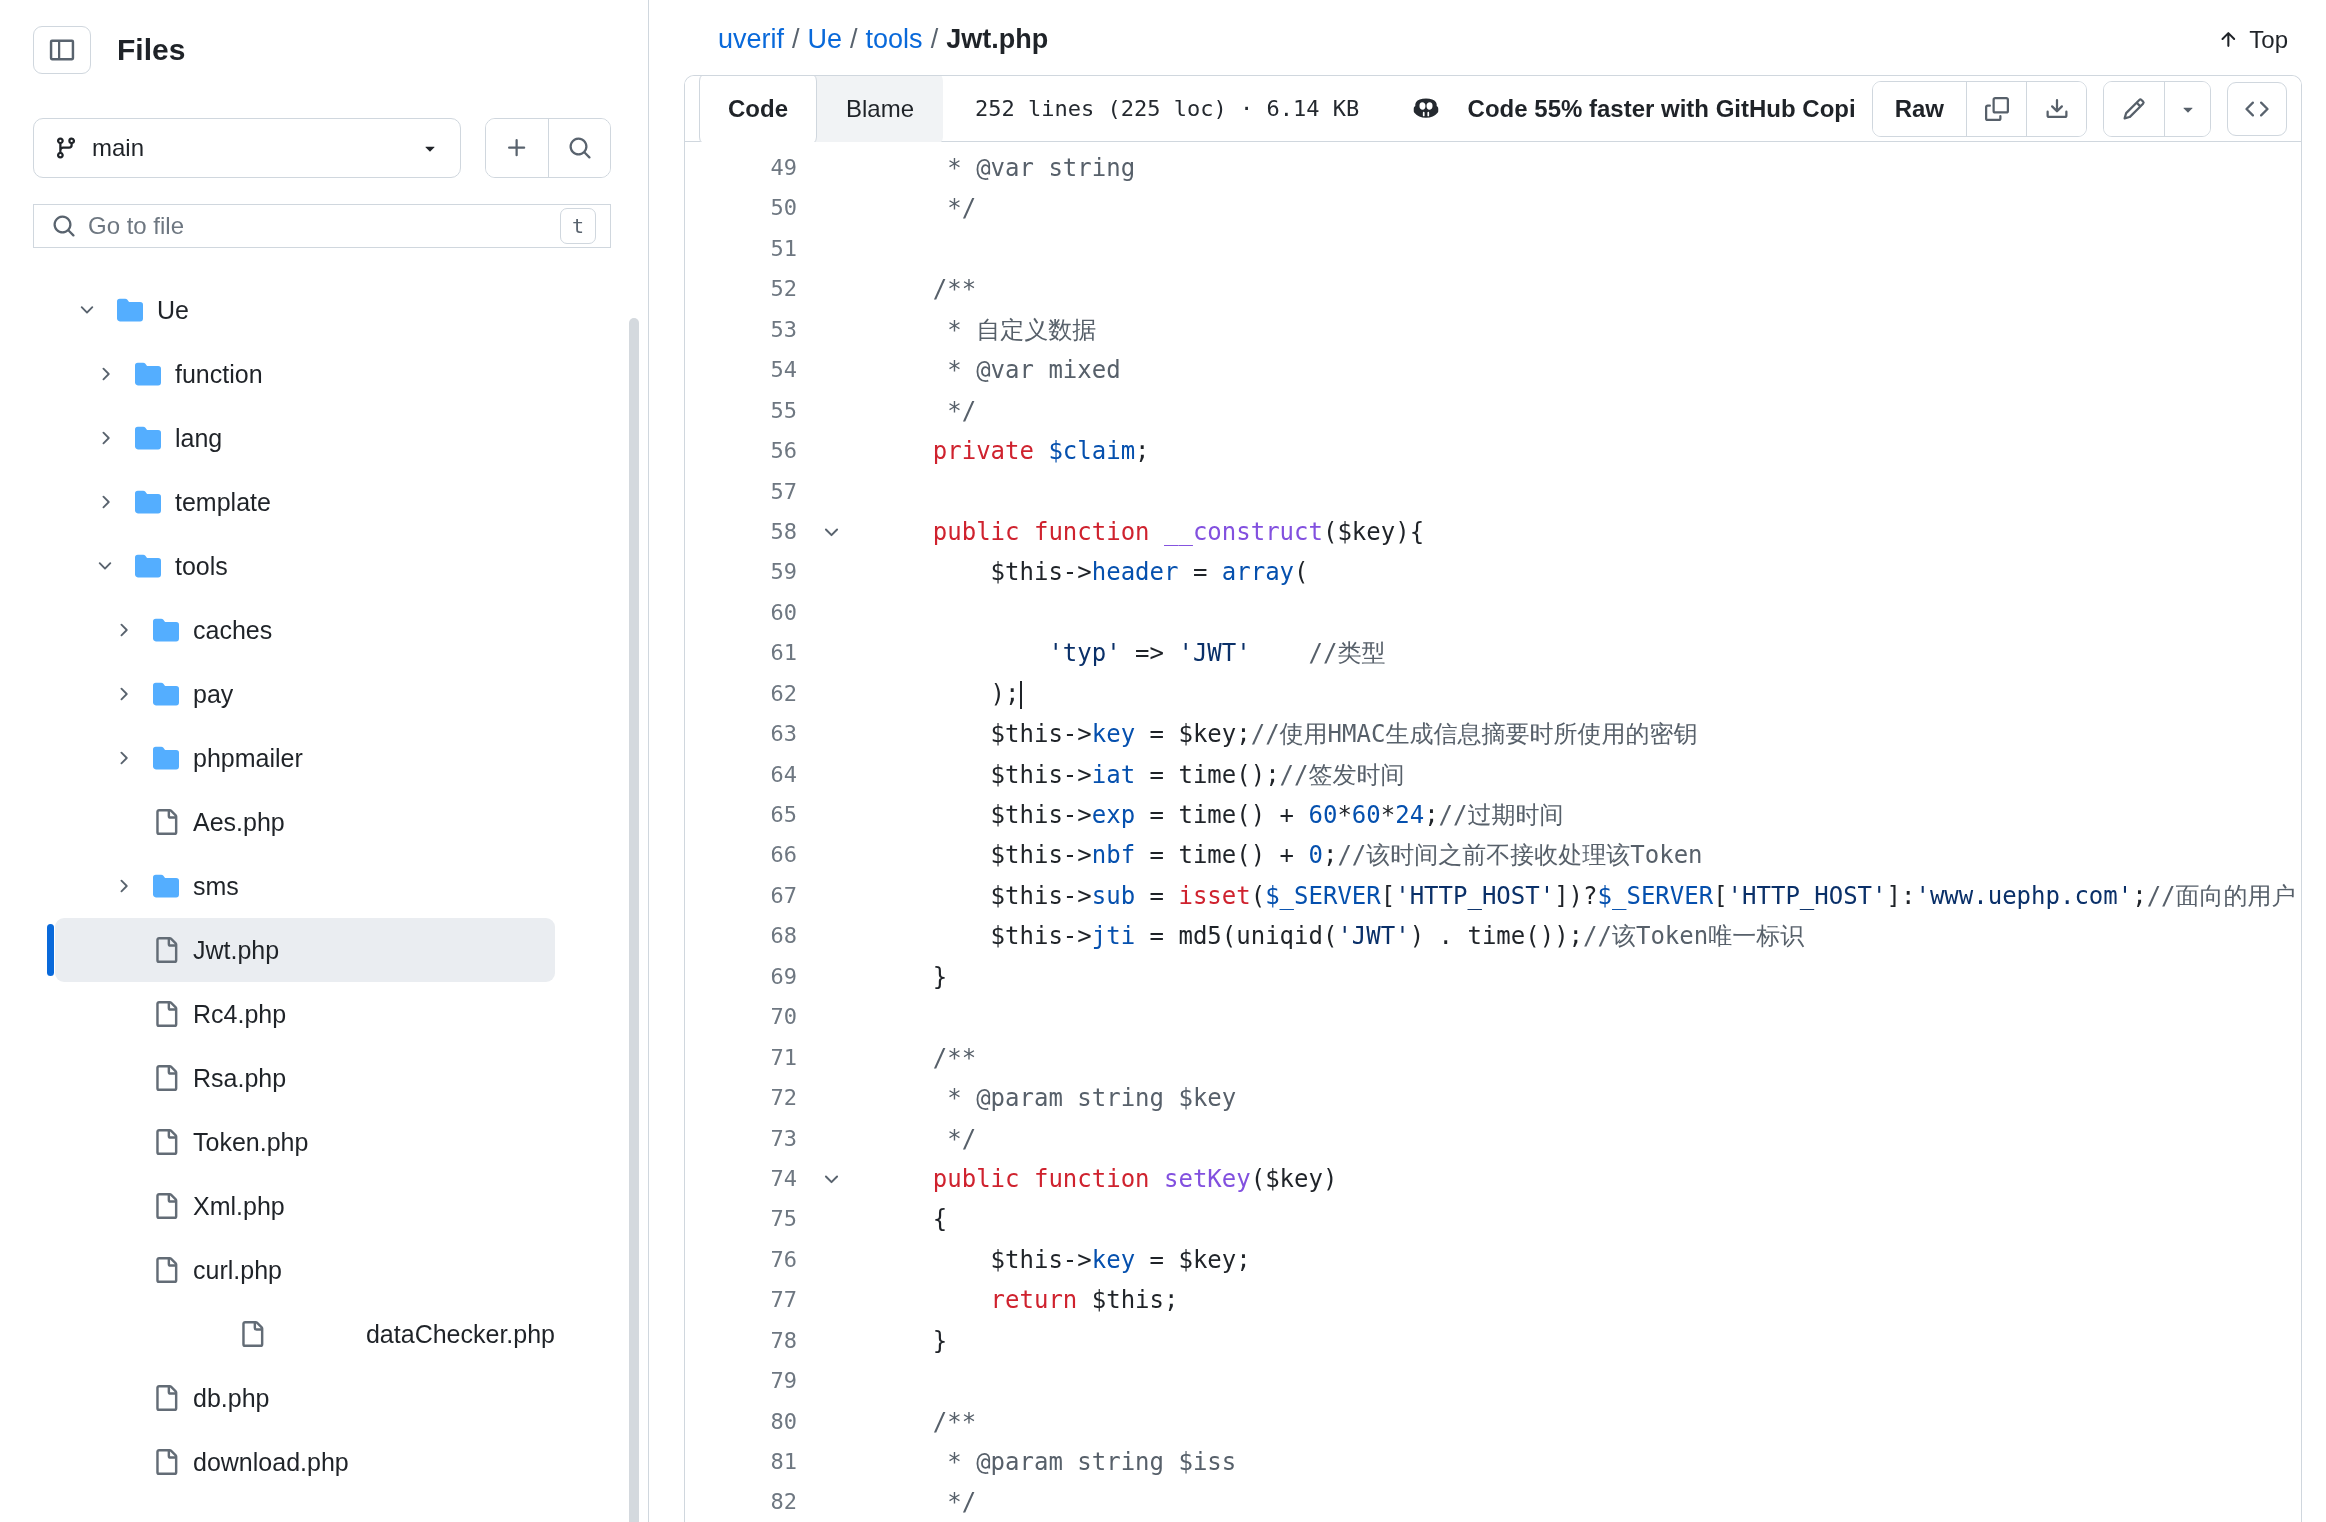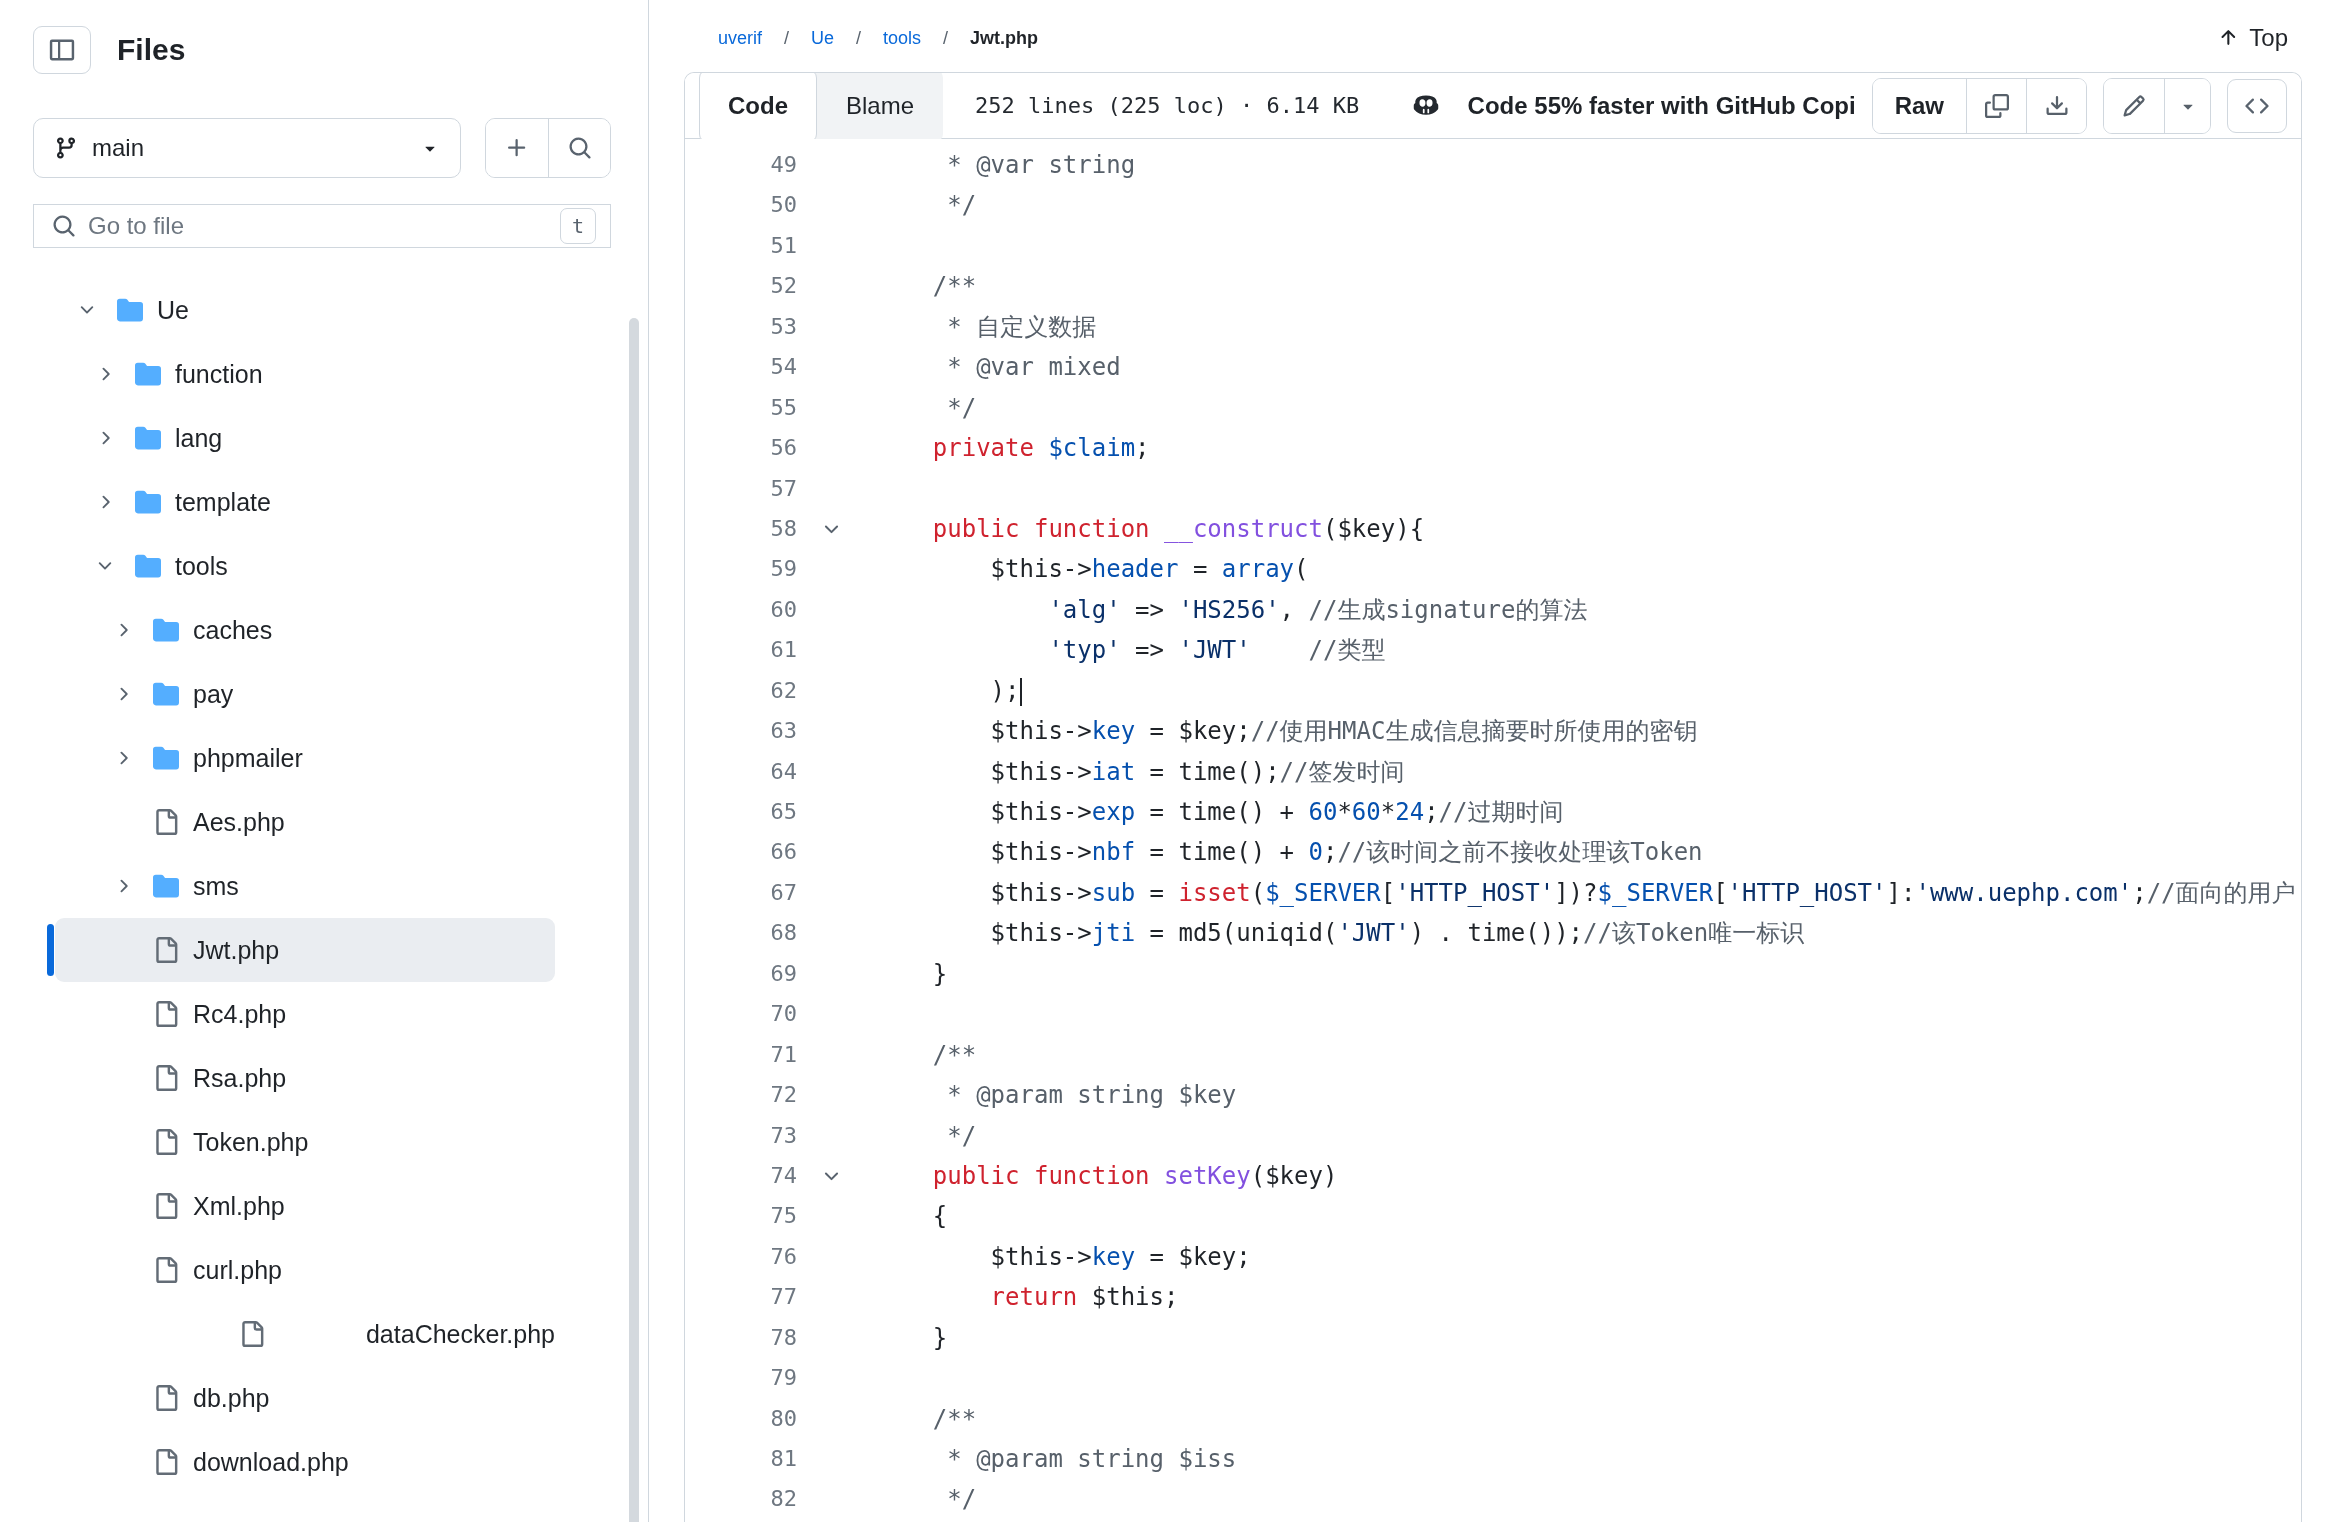--- a/index.html
+++ b/index.html
@@ -58,21 +58,21 @@
   .tree-icon.folder { color:var(--folder-icon); }
   .tree-icon.file { color:var(--file-icon); }
   .tree-label { overflow:hidden; text-overflow:ellipsis; }
   .side-scrollbar {
     position:absolute; right:9px; top:318px; bottom:-12px; width:10px;
     background:#d4d9de; border-radius:6px;
   }
   
   .main { flex:1; display:flex; flex-direction:column; padding:0 24px 0 35px; min-width:0; }
   .crumb-row { display:flex; align-items:center; justify-content:space-between; padding:24px 14px 20px 34px; }
-  .breadcrumb { font-size:18px; display:flex; align-items:flex-end; gap:22px; white-space:nowrap; }
+  .breadcrumb { font-size:27px; display:flex; align-items:flex-end; gap:8px; white-space:nowrap; }
   .bc-link { color:var(--accent); text-decoration:none; cursor:pointer; }
   .bc-sep { color:#59636e; }
   .bc-current { font-weight:700; color:var(--text); }
   .top-btn { display:flex; align-items:center; gap:10px; font-size:24px; color:var(--text); background:none; border:none; cursor:pointer; font-family:inherit; }
   .panel { flex:1; border:1px solid var(--border); border-bottom:none; border-radius:10px 10px 0 0; overflow:hidden; display:flex; flex-direction:column; background:#fff; }
   .toolbar { height:66px; min-height:66px; display:flex; align-items:center; padding:0 14px; gap:18px; border-bottom:1px solid var(--border); background:#fff; }
   .segmented { background:var(--bg-muted); border-radius:9px; display:flex; }
   .seg-tab {
     height:74px; padding:0 28px; font-size:24px; border:1px solid transparent; border-radius:9px;
     background:transparent; color:var(--text); cursor:pointer; font-family:inherit;
@@ -472,21 +472,21 @@
           <div class="code-line"><div class="ln">52</div><div class="fold"></div><div class="lc"><span class="tk-c">    /**</span></div></div>
           <div class="code-line"><div class="ln">53</div><div class="fold"></div><div class="lc"><span class="tk-c">     * 自定义数据</span></div></div>
           <div class="code-line"><div class="ln">54</div><div class="fold"></div><div class="lc"><span class="tk-c">     * @var mixed</span></div></div>
           <div class="code-line"><div class="ln">55</div><div class="fold"></div><div class="lc"><span class="tk-c">     */</span></div></div>
           <div class="code-line"><div class="ln">56</div><div class="fold"></div><div class="lc"><span>    </span><span class="tk-k">private</span><span> </span><span class="tk-pr">$claim</span><span>;</span></div></div>
           <div class="code-line"><div class="ln">57</div><div class="fold"></div><div class="lc"></div></div>
           <div class="code-line"><div class="ln">58</div><div class="fold"><svg width="21" height="21" viewBox="0 0 16 16" fill="currentColor" aria-hidden="true">
                 <path d="M12.78 5.22a.749.749 0 0 1 0 1.06l-4.25 4.25a.749.749 0 0 1-1.06 0L3.22 6.28a.749.749 0 1 1 1.06-1.06L8 8.94l3.72-3.72a.749.749 0 0 1 1.06 0Z"></path>
               </svg></div><div class="lc"><span>    </span><span class="tk-k">public</span><span> </span><span class="tk-k">function</span><span> </span><span class="tk-fn">__construct</span><span>($key){</span></div></div>
           <div class="code-line"><div class="ln">59</div><div class="fold"></div><div class="lc"><span>        $this-&gt;</span><span class="tk-pr">header</span><span> = </span><span class="tk-pr">array</span><span>(</span></div></div>
-          <div class="code-line"><div class="ln">60</div><div class="fold"></div><div class="lc"><span>            </span><span class="tk-s">'alg'</span><span> =&gt; </span><span class="tk-s">'HS256'</span><span>, </span><span class="tk-c">//生成signature的算法</span></div></div>
+          <div class="code-line"><div class="ln">60</div><div class="fold"></div></div>
           <div class="code-line"><div class="ln">61</div><div class="fold"></div><div class="lc"><span>            </span><span class="tk-s">'typ'</span><span> =&gt; </span><span class="tk-s">'JWT'</span><span>    </span><span class="tk-c">//类型</span></div></div>
           <div class="code-line"><div class="ln">62</div><div class="fold"></div><div class="lc"><span>        );</span><span class="caret-cursor"></span></div></div>
           <div class="code-line"><div class="ln">63</div><div class="fold"></div><div class="lc"><span>        $this-&gt;</span><span class="tk-pr">key</span><span> = $key;</span><span class="tk-c">//使用HMAC生成信息摘要时所使用的密钥</span></div></div>
           <div class="code-line"><div class="ln">64</div><div class="fold"></div><div class="lc"><span>        $this-&gt;</span><span class="tk-pr">iat</span><span> = time();</span><span class="tk-c">//签发时间</span></div></div>
           <div class="code-line"><div class="ln">65</div><div class="fold"></div><div class="lc"><span>        $this-&gt;</span><span class="tk-pr">exp</span><span> = time() + </span><span class="tk-pr">60</span><span>*</span><span class="tk-pr">60</span><span>*</span><span class="tk-pr">24</span><span>;</span><span class="tk-c">//过期时间</span></div></div>
           <div class="code-line"><div class="ln">66</div><div class="fold"></div><div class="lc"><span>        $this-&gt;</span><span class="tk-pr">nbf</span><span> = time() + </span><span class="tk-pr">0</span><span>;</span><span class="tk-c">//该时间之前不接收处理该Token</span></div></div>
           <div class="code-line"><div class="ln">67</div><div class="fold"></div><div class="lc"><span>        $this-&gt;</span><span class="tk-pr">sub</span><span> = </span><span class="tk-k">isset</span><span>(</span><span class="tk-pr">$_SERVER</span><span>[</span><span class="tk-s">'HTTP_HOST'</span><span>])?</span><span class="tk-pr">$_SERVER</span><span>[</span><span class="tk-s">'HTTP_HOST'</span><span>]:</span><span class="tk-s">'www.uephp.com'</span><span>;</span><span class="tk-c">//面向的用户</span></div></div>
           <div class="code-line"><div class="ln">68</div><div class="fold"></div><div class="lc"><span>        $this-&gt;</span><span class="tk-pr">jti</span><span> = md5(uniqid(</span><span class="tk-s">'JWT'</span><span>) . time());</span><span class="tk-c">//该Token唯一标识</span></div></div>
           <div class="code-line"><div class="ln">69</div><div class="fold"></div><div class="lc"><span>    }</span></div></div>
           <div class="code-line"><div class="ln">70</div><div class="fold"></div><div class="lc"></div></div>

